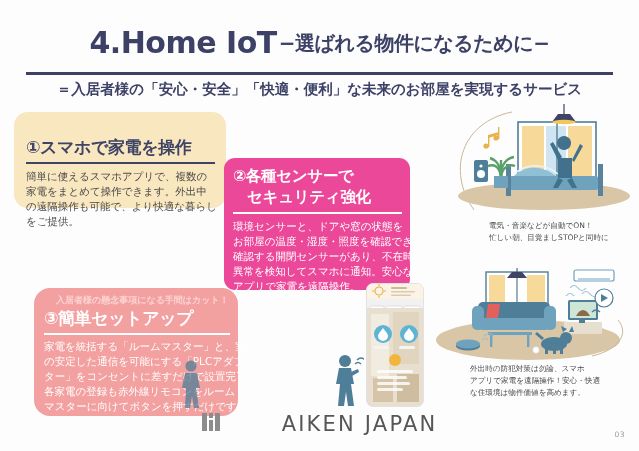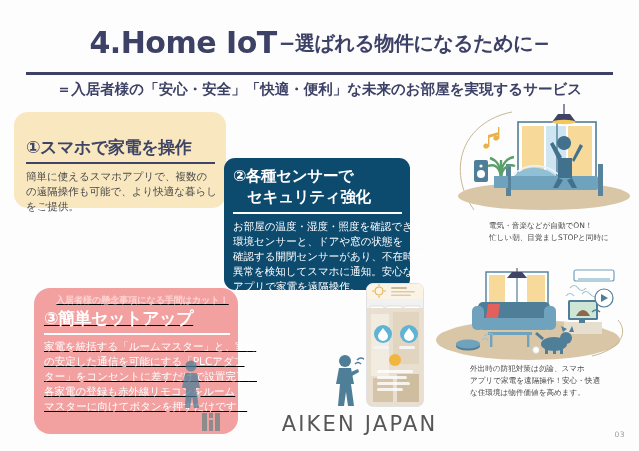--- a/index.html
+++ b/index.html
@@ -105,21 +105,21 @@
     color: #4a4a4a;
     font-size: 10.5px;
   }
 
   
   #panel2 {
     left: 224px;
     top: 158px;
     width: 186px;
     height: 132px;
-    background: #0c4a6e;
+    background: #ec4899;
     border-radius: 11px;
     padding: 8px 8px 0 9px;
   }
   #panel2 .panel-head {
     color: #ffffff;
     font-size: 15.5px;
     letter-spacing: -0.3px;
     text-align: left;
   }
   #panel2 .panel-head .l2 { display: block; padding-left: 14px; }
@@ -130,25 +130,24 @@
   #panel2 .panel-body {
     color: #ffffff;
     font-size: 10.5px;
   }
 
   
   #panel3 {
     left: 34px;
     top: 288px;
     width: 204px;
-    height: 146px;
+    height: 128px;
     background: #f3a0a0;
     border-radius: 16px;
     padding: 6px 8px 0 10px;
-    text-decoration: underline;
   }
   #panel3 .kicker {
     color: #fbd4d2;
     font-size: 9px;
     font-weight: bold;
     white-space: nowrap;
     padding-left: 12px;
   }
   #panel3 .panel-head {
     color: #ffffff;
@@ -366,34 +365,35 @@
     <circle cx="104" cy="82" r="3.4" fill="#ffffff" stroke="#cfcfcf" stroke-width="0.8"></circle>
 
     <path d="M186 52 C198 66, 186 82, 160 88" fill="none" stroke="#c8b896" stroke-width="1"></path>
   </svg>
 
   <div class="panel" id="panel1">
     <div class="panel-head">①スマホで家電を操作</div>
     <div class="panel-rule"></div>
     <div class="panel-body">
       <div>簡単に使えるスマホアプリで、複数の</div>
+      <div>家電をまとめて操作できます。外出中</div>
       <div>の遠隔操作も可能で、より快適な暮らし</div>
       <div>をご提供。</div>
     </div>
   </div>
 
   <div class="panel" id="panel2">
     <div class="panel-head">
       <span class="l1">②各種センサーで</span>
       <span class="l2">セキュリティ強化</span>
     </div>
     <div class="panel-rule"></div>
     <div class="panel-body">
+      <div>環境センサーと、ドアや窓の状態を</div>
       <div>お部屋の温度・湿度・照度を確認できる</div>
-      <div>環境センサーと、ドアや窓の状態を</div>
       <div>確認する開閉センサーがあり、不在時の</div>
       <div>異常を検知してスマホに通知。安心な</div>
       <div>アプリで家電を遠隔操作。</div>
     </div>
   </div>
 
   <div class="panel" id="panel3">
     <div class="kicker">入居者様の懸念事項になる手間はカット！</div>
     <div class="panel-head">③簡単セットアップ</div>
     <div class="panel-rule"></div>

